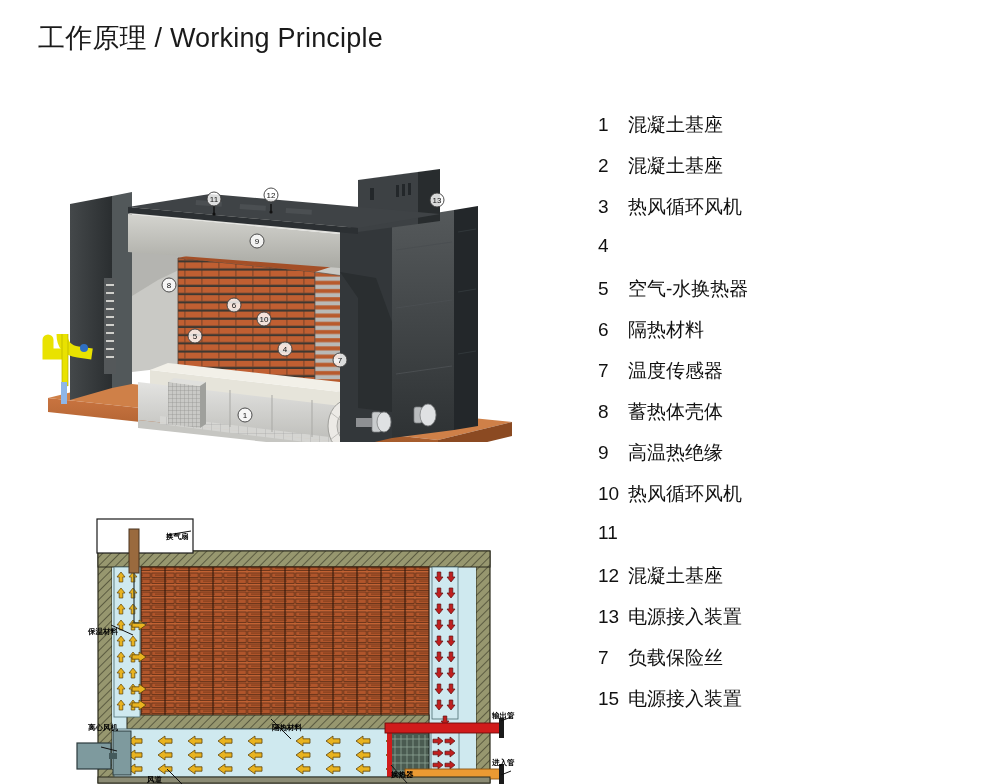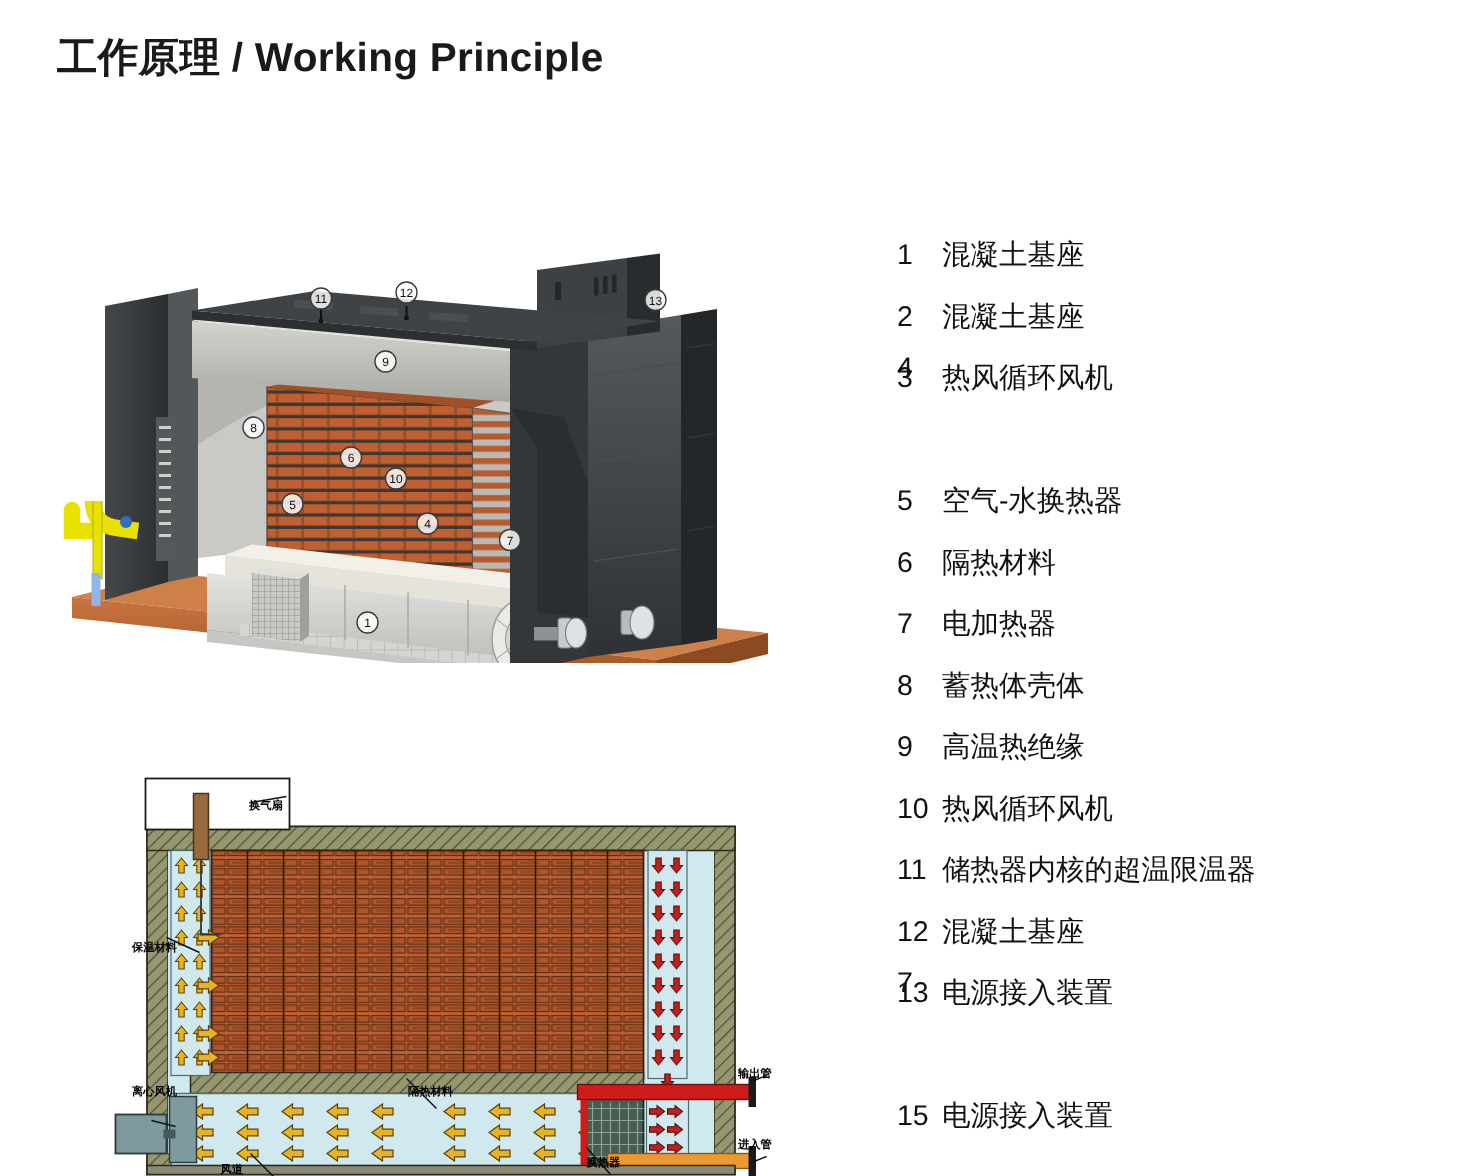--- a/index.html
+++ b/index.html
@@ -15,21 +15,21 @@
     overflow: hidden;
     position: relative;
   }
 
   
   #page-title {
     position: absolute;
     left: 38px;
     top: 20px;
     font-size: 27px;
-    font-weight: bold;
+    font-weight: normal;
     letter-spacing: 0.2px;
     color: #1a1a1a;
     white-space: nowrap;
   }
 
   
   #legend {
     position: absolute;
     left: 598px;
     top: 112px;
@@ -44,21 +44,20 @@
   }
   .legend-num {
     width: 30px;
     text-align: left;
     flex: 0 0 auto;
     font-size: 19px;
   }
   .legend-label {
     flex: 1 1 auto;
     white-space: nowrap;
-    margin-top: 45px;
   }
 
   
   #figure-iso {
     position: absolute;
     left: 40px;
     top: 82px;
     width: 480px;
     height: 360px;
   }
@@ -542,46 +541,46 @@
     <div class="legend-row">
       <span class="legend-num">5</span>
       <span class="legend-label">空气-水换热器</span>
     </div>
     <div class="legend-row">
       <span class="legend-num">6</span>
       <span class="legend-label">隔热材料</span>
     </div>
     <div class="legend-row">
       <span class="legend-num">7</span>
-      <span class="legend-label">电加热器</span>
+      <span class="legend-label">温度传感器</span>
     </div>
     <div class="legend-row">
       <span class="legend-num">8</span>
       <span class="legend-label">蓄热体壳体</span>
     </div>
     <div class="legend-row">
       <span class="legend-num">9</span>
       <span class="legend-label">高温热绝缘</span>
     </div>
     <div class="legend-row">
       <span class="legend-num">10</span>
       <span class="legend-label">热风循环风机</span>
     </div>
     <div class="legend-row">
       <span class="legend-num">11</span>
-      <span class="legend-label">储热器内核的超温限温器</span>
     </div>
     <div class="legend-row">
       <span class="legend-num">12</span>
       <span class="legend-label">混凝土基座</span>
     </div>
     <div class="legend-row">
       <span class="legend-num">13</span>
       <span class="legend-label">电源接入装置</span>
     </div>
     <div class="legend-row">
       <span class="legend-num">7</span>
+      <span class="legend-label">负载保险丝</span>
     </div>
     <div class="legend-row">
       <span class="legend-num">15</span>
       <span class="legend-label">电源接入装置</span>
     </div>
   </div>
 
 </body></html>

